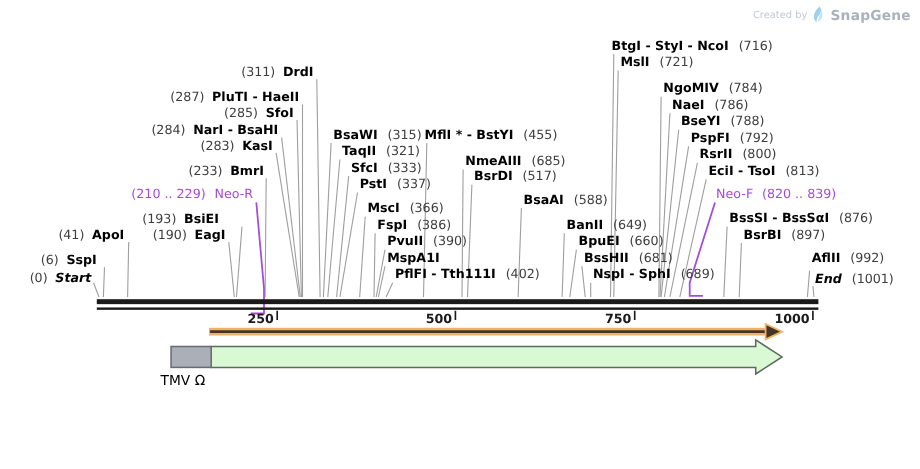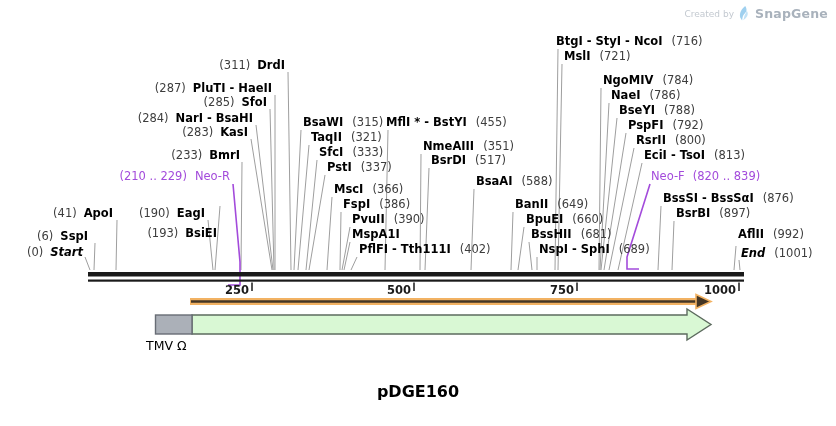--- a/index.html
+++ b/index.html
@@ -101,38 +101,38 @@
       <polygon points="696,294.5 711,301.5 696,308.5" fill="#443625" stroke="#f2b263" stroke-width="1.6"></polygon>
       <polygon points="192,315 687,315 687,309 711,324.5 687,340 687,334 192,334" fill="#d9f8d4" stroke="#5c6b5e" stroke-width="1.4"></polygon>
       <rect x="155.5" y="315" width="36.5" height="19" fill="#abb0b8" stroke="#686d75" stroke-width="1.4"></rect>
     </svg>
 
   <div id="labels">
       <div class="site-label num-first" style="left: 83px; top: 246px;"><span class="num">(0)</span><span class="name italic">Start</span></div>
       <div class="site-label num-first" style="left: 88px; top: 230px;"><span class="num">(6)</span><span class="name">SspI</span></div>
       <div class="site-label num-first" style="left: 113px; top: 207px;"><span class="num">(41)</span><span class="name">ApoI</span></div>
       <div class="site-label num-first" style="left: 205px; top: 207px;"><span class="num">(190)</span><span class="name">EagI</span></div>
-      <div class="site-label num-first" style="left: 217px; top: 193px; margin-top: 34px;"><span class="num">(193)</span><span class="name">BsiEI</span></div>
+      <div class="site-label num-first" style="left: 199px; top: 193px;"><span class="num">(193)</span><span class="name">BsiEI</span></div>
       <div class="site-label num-first" style="left: 240px; top: 149px;"><span class="num">(233)</span><span class="name">BmrI</span></div>
       <div class="site-label num-first" style="left: 248px; top: 126px;"><span class="num">(283)</span><span class="name">KasI</span></div>
       <div class="site-label num-first" style="left: 253px; top: 112px;"><span class="num">(284)</span><span class="name">NarI - BsaHI</span></div>
       <div class="site-label num-first" style="left: 267px; top: 96px;"><span class="num">(285)</span><span class="name">SfoI</span></div>
       <div class="site-label num-first" style="left: 272px; top: 82px;"><span class="num">(287)</span><span class="name">PluTI - HaeII</span></div>
       <div class="site-label num-first" style="left: 285px; top: 59px;"><span class="num">(311)</span><span class="name">DrdI</span></div>
       <div class="site-label name-first" style="left: 303px; top: 116px;"><span class="name">BsaWI</span><span class="num">(315)</span></div>
       <div class="site-label name-first" style="left: 311px; top: 131px;"><span class="name">TaqII</span><span class="num">(321)</span></div>
       <div class="site-label name-first" style="left: 319px; top: 146px;"><span class="name">SfcI</span><span class="num">(333)</span></div>
       <div class="site-label name-first" style="left: 327px; top: 161px;"><span class="name">PstI</span><span class="num">(337)</span></div>
       <div class="site-label name-first" style="left: 386px; top: 116px;"><span class="name">MflI * - BstYI</span><span class="num">(455)</span></div>
       <div class="site-label name-first" style="left: 334px; top: 183px;"><span class="name">MscI</span><span class="num">(366)</span></div>
       <div class="site-label name-first" style="left: 343px; top: 198px;"><span class="name">FspI</span><span class="num">(386)</span></div>
       <div class="site-label name-first" style="left: 352px; top: 213px;"><span class="name">PvuII</span><span class="num">(390)</span></div>
       <div class="site-label name-first" style="left: 352px; top: 228px;"><span class="name">MspA1I</span></div>
       <div class="site-label name-first" style="left: 359px; top: 243px;"><span class="name">PflFI - Tth111I</span><span class="num">(402)</span></div>
-      <div class="site-label name-first" style="left: 423px; top: 140px;"><span class="name">NmeAIII</span><span class="num">(351)</span></div>
+      <div class="site-label name-first" style="left: 423px; top: 140px;"><span class="name">NmeAIII</span><span class="num">(685)</span></div>
       <div class="site-label name-first" style="left: 431px; top: 154px;"><span class="name">BsrDI</span><span class="num">(517)</span></div>
       <div class="site-label name-first" style="left: 476px; top: 175px;"><span class="name">BsaAI</span><span class="num">(588)</span></div>
       <div class="site-label name-first" style="left: 515px; top: 198px;"><span class="name">BanII</span><span class="num">(649)</span></div>
       <div class="site-label name-first" style="left: 526px; top: 213px;"><span class="name">BpuEI</span><span class="num">(660)</span></div>
       <div class="site-label name-first" style="left: 531px; top: 228px;"><span class="name">BssHII</span><span class="num">(681)</span></div>
       <div class="site-label name-first" style="left: 539px; top: 243px;"><span class="name">NspI - SphI</span><span class="num">(689)</span></div>
       <div class="site-label name-first" style="left: 556px; top: 35px;"><span class="name">BtgI - StyI - NcoI</span><span class="num">(716)</span></div>
       <div class="site-label name-first" style="left: 564px; top: 50px;"><span class="name">MslI</span><span class="num">(721)</span></div>
       <div class="site-label name-first" style="left: 603px; top: 74px;"><span class="name">NgoMIV</span><span class="num">(784)</span></div>
       <div class="site-label name-first" style="left: 611px; top: 89px;"><span class="name">NaeI</span><span class="num">(786)</span></div>
@@ -147,14 +147,13 @@
       <div class="primer-label num-first" style="--primer: #a34bdb; left: 230px; top: 170px;"><span class="rg">(210 .. 229)</span><span class="nm">Neo-R</span></div>
       <div class="primer-label name-first" style="--primer: #a34bdb; left: 651px; top: 170px;"><span class="nm">Neo-F</span><span class="rg">(820 .. 839)</span></div>
       <div class="tick-label" style="left: 249px; top: 283px;">250</div>
       <div class="tick-label" style="left: 411px; top: 283px;">500</div>
       <div class="tick-label" style="left: 574px; top: 283px;">750</div>
       <div class="tick-label" style="left: 736px; top: 283px;">1000</div>
     </div>
 
   <div class="tmv-text" style="left:146px;top:338px;">TMV Ω</div>
 
-  <div class="map-title">pDGE160</div>
 </div>
 
 </body></html>

